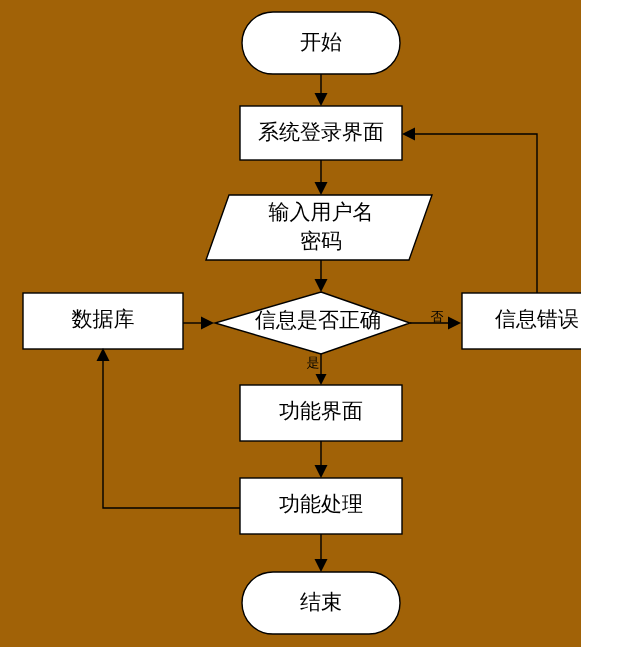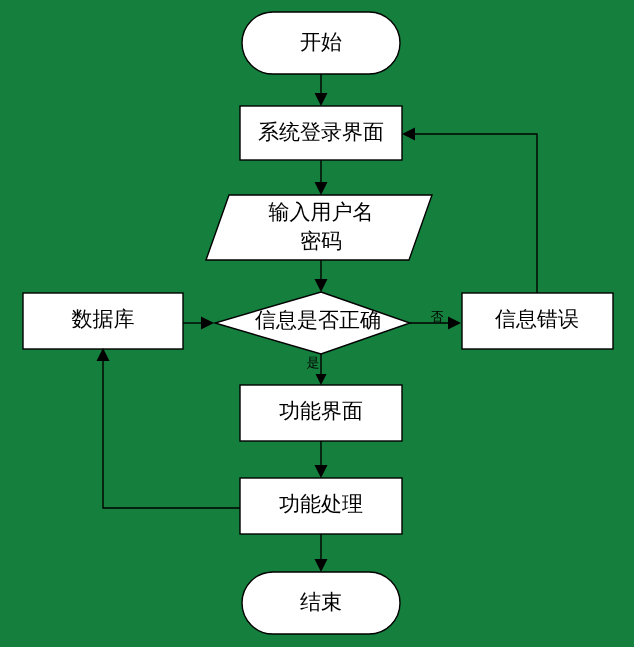--- a/index.html
+++ b/index.html
@@ -5,24 +5,25 @@
   html, body {
     margin: 0;
     padding: 0;
     background: #ffffff;
   }
   body {
     font-family: "Liberation Serif", "DejaVu Serif", serif;
   }
   #flow-root {
     position: relative;
-    width: 634px;
+    width: 552px;
     height: 647px;
-    background: #15803d;
+    background: #a16207;
     overflow: hidden;
+    padding-left: 29px;
   }
   #flow-svg {
     position: absolute;
     left: 0;
     top: 0;
     width: 634px;
     height: 647px;
   }
   .node-text {
     font-family: "Liberation Serif", "DejaVu Serif", serif;

